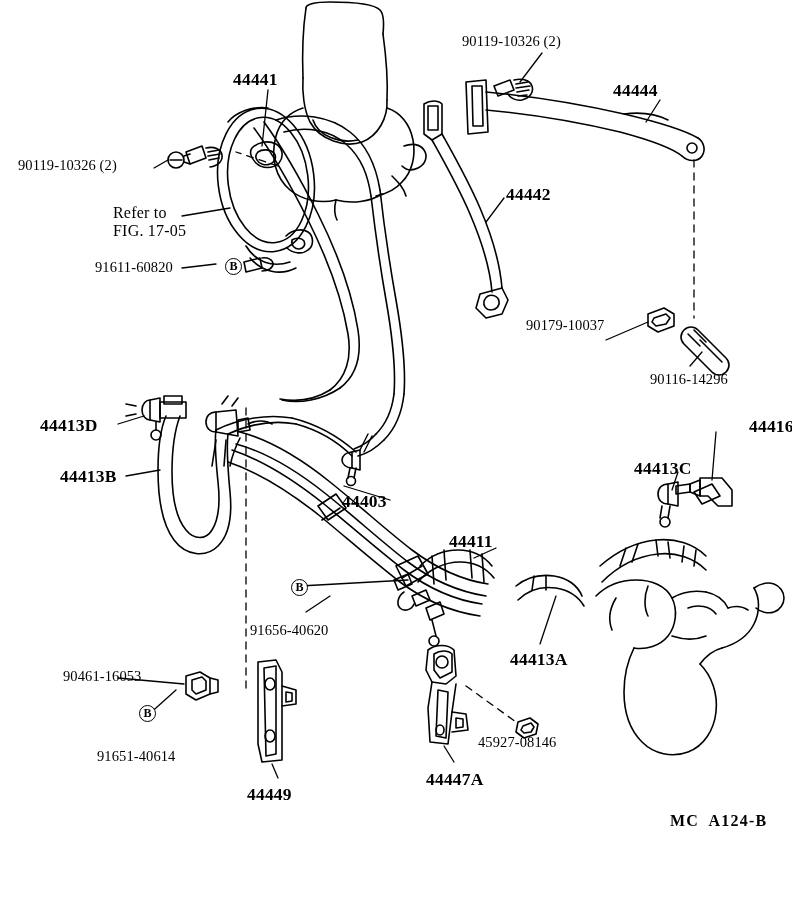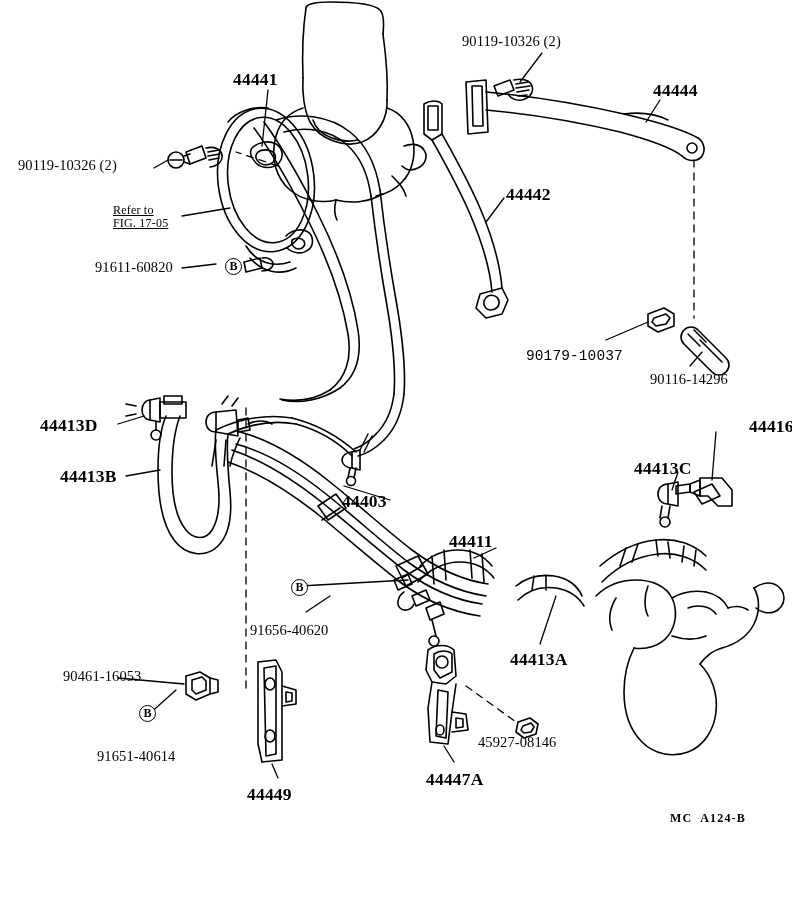--- a/index.html
+++ b/index.html
@@ -37,26 +37,25 @@
   .lbl-big {
     font-size: 17.5px;
     font-weight: bold;
     letter-spacing: 0.2px;
   }
   .lbl-small {
     font-size: 14.5px;
     letter-spacing: 0.1px;
   }
   .lbl-refer {
-    font-size: 12px;
+    font-size: 16px;
     letter-spacing: 0.2px;
-    text-decoration: underline;
   }
   .lbl-code {
-    font-size: 12px;
+    font-size: 16px;
     letter-spacing: 1.2px;
     font-weight: bold;
   }
   .bmark {
     position: absolute;
     width: 17px;
     height: 17px;
     border: 1.4px solid #000;
     border-radius: 50%;
     font-family: "Liberation Serif", serif;
@@ -314,25 +313,25 @@
 
     <div class="bmark" style="left:225px; top:258px;">B</div>
     <div class="bmark" style="left:291px; top:579px;">B</div>
     <div class="bmark" style="left:139px; top:705px;">B</div>
 
     <div class="lbl lbl-refer" style="left:113px; top:204px;">Refer to
 FIG. 17-05</div>
 
     <div class="lbl lbl-big" style="left:233px; top:70px;text-align:center;">44441</div>
     <div class="lbl lbl-small" style="left:462px; top:33px;">90119-10326 (2)</div>
-    <div class="lbl lbl-big" style="left:613px; top:81px;margin-left:40px;">44444</div>
+    <div class="lbl lbl-big" style="left:613px; top:81px;">44444</div>
     <div class="lbl lbl-small" style="left:18px;  top:157px;">90119-10326 (2)</div>
     <div class="lbl lbl-big" style="left:506px; top:185px;">44442</div>
     <div class="lbl lbl-small" style="left:95px;  top:259px;">91611-60820</div>
-    <div class="lbl lbl-small" style="left:526px; top:348px;font-family:Liberation Mono, monospace;">90179-10037</div>
+    <div class="lbl lbl-small" style="left:526px; top:317px;">90179-10037</div>
     <div class="lbl lbl-small" style="left:650px; top:371px;">90116-14296</div>
     <div class="lbl lbl-big" style="left:40px;  top:416px;">44413D</div>
     <div class="lbl lbl-big" style="left:724px; top:417px;margin-left:25px;">44416</div>
     <div class="lbl lbl-big" style="left:60px;  top:467px;">44413B</div>
     <div class="lbl lbl-big" style="left:634px; top:459px;">44413C</div>
     <div class="lbl lbl-big" style="left:342px; top:492px;">44403</div>
     <div class="lbl lbl-big" style="left:449px; top:532px;">44411</div>
     <div class="lbl lbl-small" style="left:250px; top:622px;">91656-40620</div>
     <div class="lbl lbl-big" style="left:510px; top:650px;">44413A</div>
     <div class="lbl lbl-small" style="left:63px;  top:668px;">90461-16053</div>

